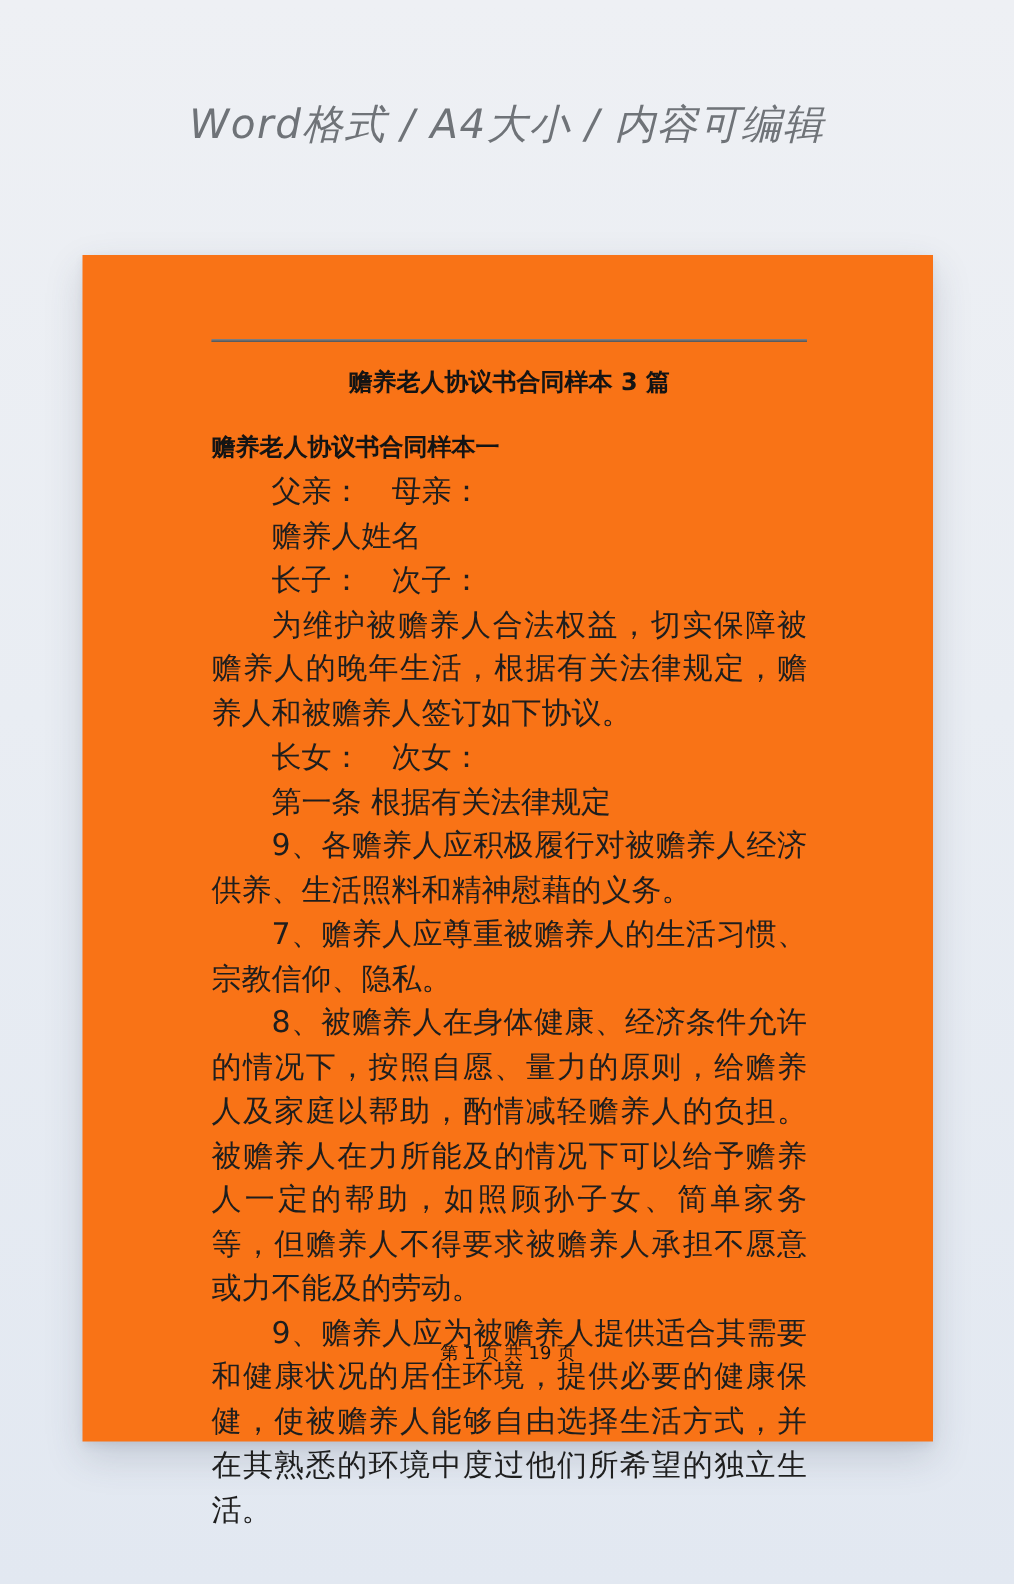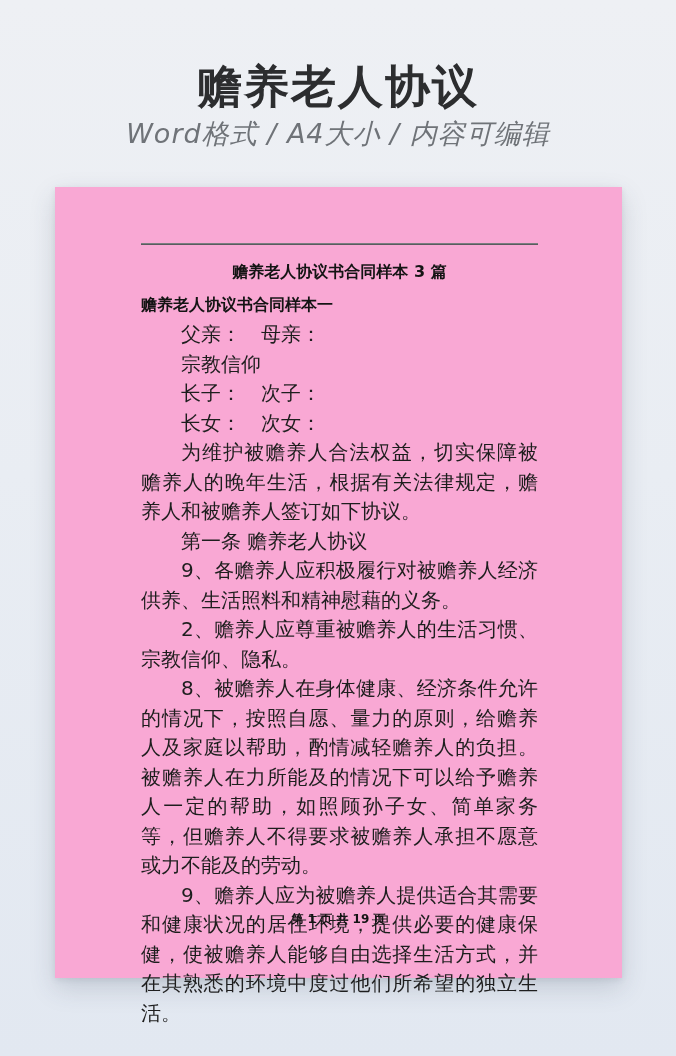--- a/index.html
+++ b/index.html
@@ -32,24 +32,24 @@
     line-height: 32px;
     color: #6f7378;
     letter-spacing: 1px;
     font-style: italic;
   }
 
   
   .doc-page {
     position: absolute;
     left: 55px;
-    top: 187px;
+    top: 170px;
     width: 567px;
     height: 791px;
-    background: #f9a8d4;
+    background: #f97316;
     box-shadow: 0 10px 24px rgba(55, 65, 90, 0.18), 0 2px 6px rgba(55, 65, 90, 0.10);
   }
   .doc-inner {
     position: absolute;
     left: 86px;
     right: 84px;
     top: 56px;
     color: #1e1e1e;
   }
   .doc-rule {
@@ -59,65 +59,64 @@
   }
   .doc-title {
     margin-top: 12px;
     text-align: center;
     font-size: 16px;
     line-height: 30px;
     font-weight: bold;
     color: #141414;
   }
   .doc-heading {
-    margin-top: 3px;
+    margin-top: 13px;
     font-size: 16px;
     line-height: 30px;
     font-weight: bold;
     color: #141414;
   }
   .doc-body p {
     font-size: 20px;
     line-height: 29.5px;
     text-indent: 2em;
     text-align: justify;
     color: #1e1e1e;
   }
   .doc-footer {
     position: absolute;
     left: 0;
     right: 0;
     bottom: 52px;
     text-align: center;
     font-size: 12px;
     line-height: 14px;
-    font-weight: bold;
+    font-weight: normal;
     color: #141414;
   }
 </style>
 </head>
 <body>
 
 <div class="banner">
-  <div class="banner-title">赡养老人协议</div>
   <div class="banner-subtitle">Word格式 / A4大小 / 内容可编辑</div>
 </div>
 
 <div class="doc-page">
   <div class="doc-inner">
     <div class="doc-rule"></div>
     <div class="doc-title">赡养老人协议书合同样本 3 篇</div>
     <div class="doc-heading">赡养老人协议书合同样本一</div>
     <div class="doc-body">
       <p>父亲：　母亲：</p>
-      <p>宗教信仰</p>
+      <p>赡养人姓名</p>
       <p>长子：　次子：</p>
+      <p>为维护被赡养人合法权益，切实保障被赡养人的晚年生活，根据有关法律规定，赡养人和被赡养人签订如下协议。</p>
       <p>长女：　次女：</p>
-      <p>为维护被赡养人合法权益，切实保障被赡养人的晚年生活，根据有关法律规定，赡养人和被赡养人签订如下协议。</p>
-      <p>第一条 赡养老人协议</p>
+      <p>第一条 根据有关法律规定</p>
       <p>9、各赡养人应积极履行对被赡养人经济供养、生活照料和精神慰藉的义务。</p>
-      <p>2、赡养人应尊重被赡养人的生活习惯、宗教信仰、隐私。</p>
+      <p>7、赡养人应尊重被赡养人的生活习惯、宗教信仰、隐私。</p>
       <p>8、被赡养人在身体健康、经济条件允许的情况下，按照自愿、量力的原则，给赡养人及家庭以帮助，酌情减轻赡养人的负担。被赡养人在力所能及的情况下可以给予赡养人一定的帮助，如照顾孙子女、简单家务等，但赡养人不得要求被赡养人承担不愿意或力不能及的劳动。</p>
       <p>9、赡养人应为被赡养人提供适合其需要和健康状况的居住环境，提供必要的健康保健，使被赡养人能够自由选择生活方式，并在其熟悉的环境中度过他们所希望的独立生活。</p>
     </div>
   </div>
   <div class="doc-footer">第 1 页 共 19 页</div>
 </div>
 
 </body></html>

